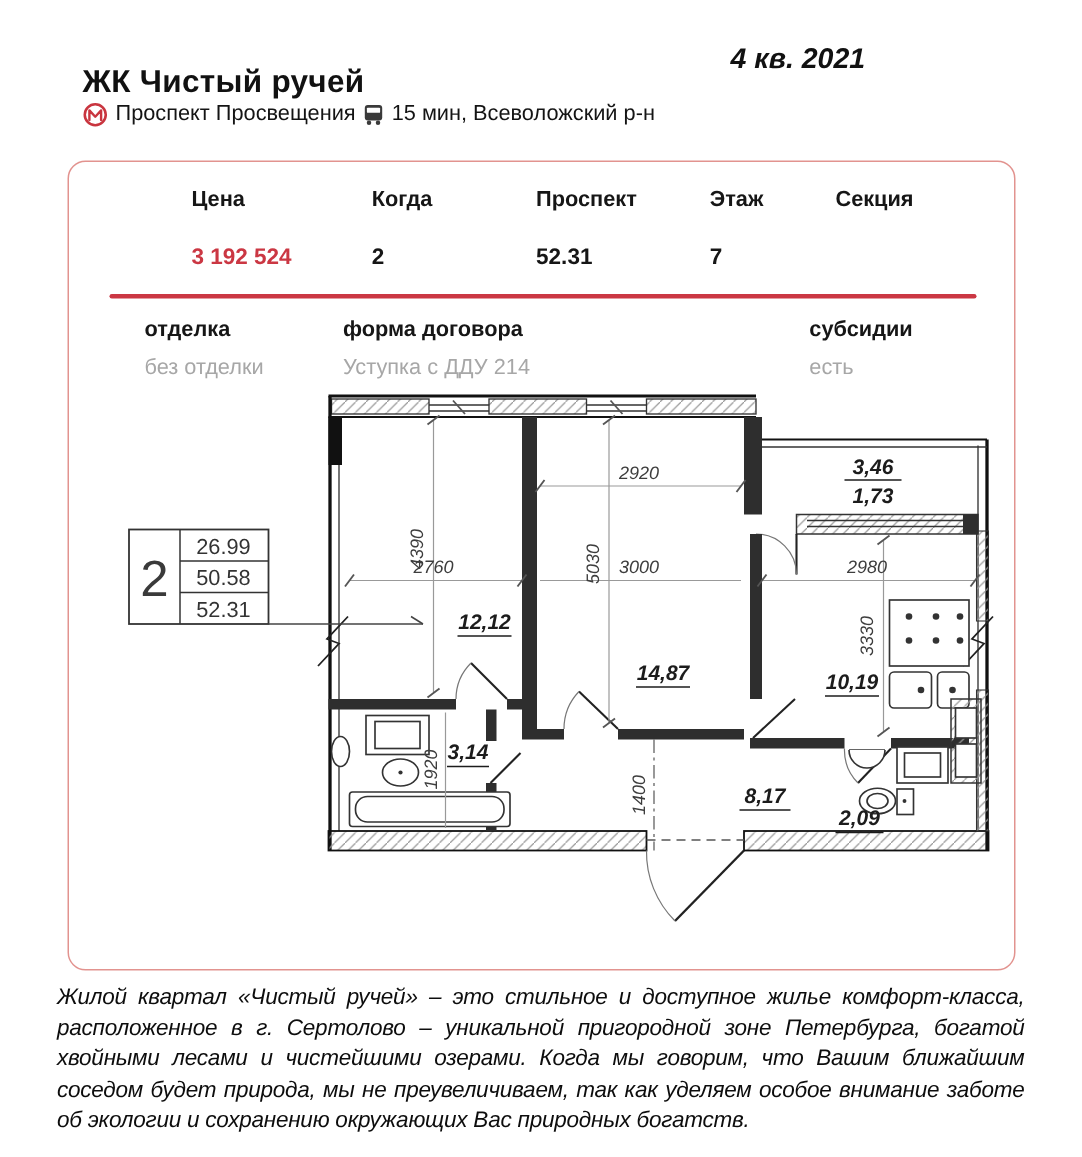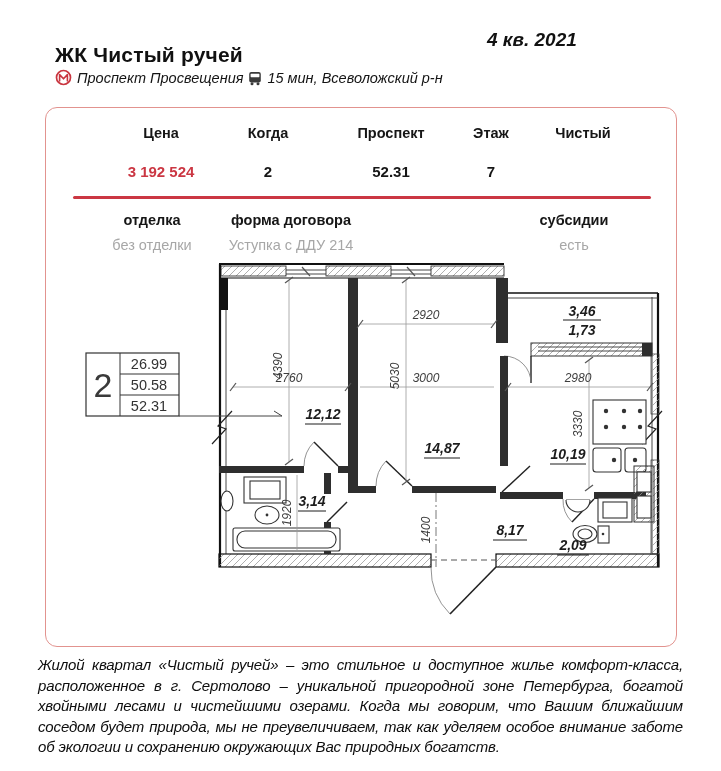--- a/index.html
+++ b/index.html
@@ -1,25 +1,25 @@
 <!DOCTYPE html>
 <html><head>
 <meta charset="utf-8">
 <style>
   html,body{margin:0;padding:0;background:#fff;}
   .page{position:relative;width:721px;height:771px;background:#fff;overflow:hidden;
         font-family:"Liberation Sans",sans-serif;color:#111;}
   .title{position:absolute;left:55px;top:27px;font-size:21px;font-weight:700;letter-spacing:.2px;margin-top:16px;}
   .date{position:absolute;left:487px;top:29px;font-size:19px;font-weight:700;font-style:italic;}
-  .metro-row{position:absolute;left:55px;top:66px;height:20px;display:flex;align-items:flex-end;gap:5px;
-             font-size:14.5px;color:#141414;font-style:italic;}
+  .metro-row{position:absolute;left:55px;top:66px;height:20px;display:flex;align-items:center;gap:5px;
+             font-size:14.5px;color:#141414;}
   .metro-row .txt{white-space:nowrap;}
   .card{position:absolute;left:45px;top:107px;width:630px;height:538px;background:#fff;
         border:1.5px solid #e2938f;border-radius:12px;}
-  .col{position:absolute;transform:translateX(-50%);text-align:center;white-space:nowrap;}
+  .col{position:absolute;transform:translateX(-50%);white-space:nowrap;}
   .col .lab{font-size:14.5px;font-weight:700;color:#161616;}
   .col.r1{top:17px;}
   .col.r1 .val{margin-top:22px;font-size:15px;font-weight:700;color:#161616;}
   .col.r1 .val.red{color:#cb3743;}
   .col.r2{top:104px;}
   .col.r2 .val{margin-top:9px;font-size:14.5px;font-weight:400;color:#a7a7a7;}
   .divider{position:absolute;left:27px;top:88px;width:578px;height:3px;background:#cb3743;border-radius:2px;}
   .planwrap{position:absolute;left:30px;top:146px;width:600px;height:390px;}
   .desc{position:absolute;left:38px;top:655px;width:645px;font-size:15px;line-height:20.5px;
         text-align:justify;letter-spacing:-.15px;color:#0d0d0d;font-style:italic;}
@@ -69,27 +69,27 @@
     </div>
     <div class="col r1" style="left:345px">
       <div class="lab">Проспект</div>
       <div class="val">52.31</div>
     </div>
     <div class="col r1" style="left:445px">
       <div class="lab">Этаж</div>
       <div class="val">7</div>
     </div>
     <div class="col r1" style="left:537px">
-      <div class="lab">Чистый</div>
+      <div class="lab">Секция</div>
       <div class="val"></div>
     </div>
 
     <div class="divider"></div>
 
-    <div class="col r2" style="left:106px">
+    <div class="col r2" style="left:90px">
       <div class="lab">отделка</div>
       <div class="val">без отделки</div>
     </div>
     <div class="col r2" style="left:245px">
       <div class="lab">форма договора</div>
       <div class="val">Уступка с ДДУ 214</div>
     </div>
     <div class="col r2" style="left:528px">
       <div class="lab">субсидии</div>
       <div class="val">есть</div>

